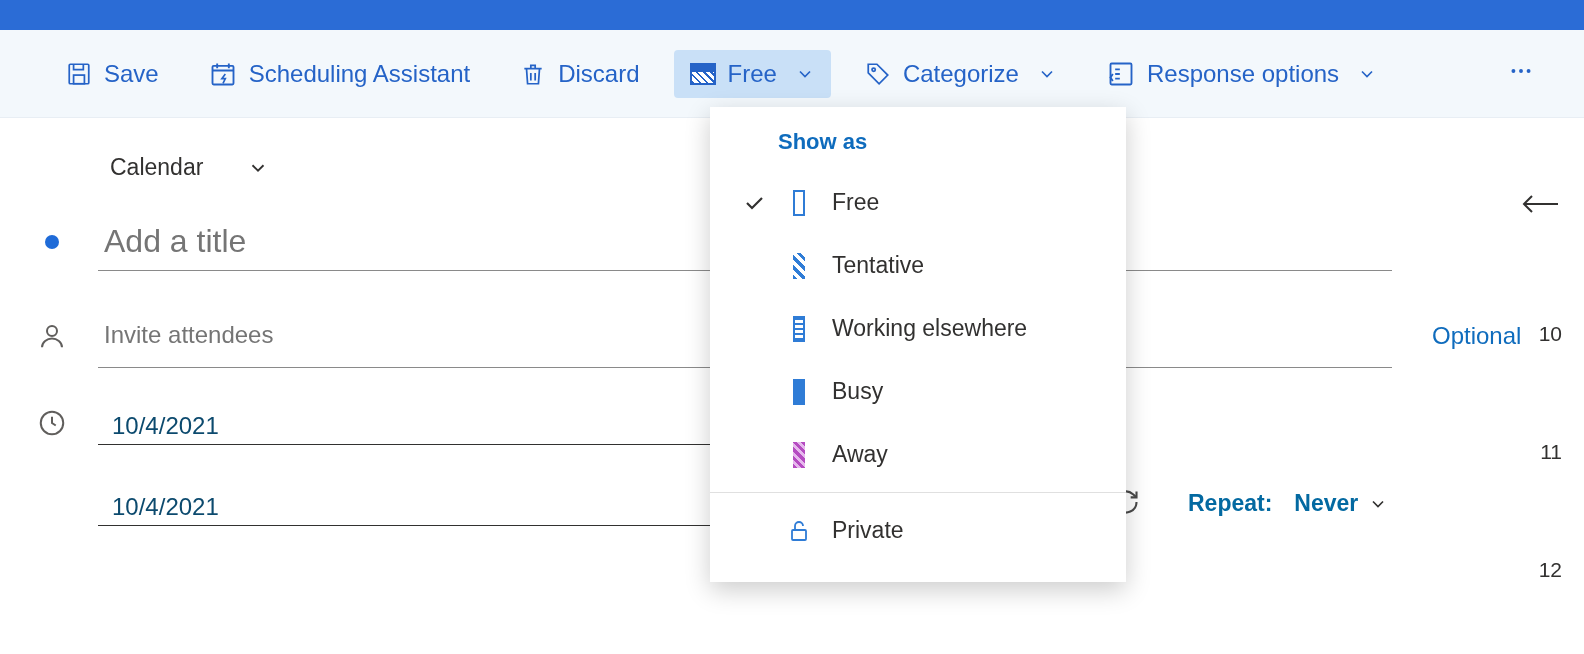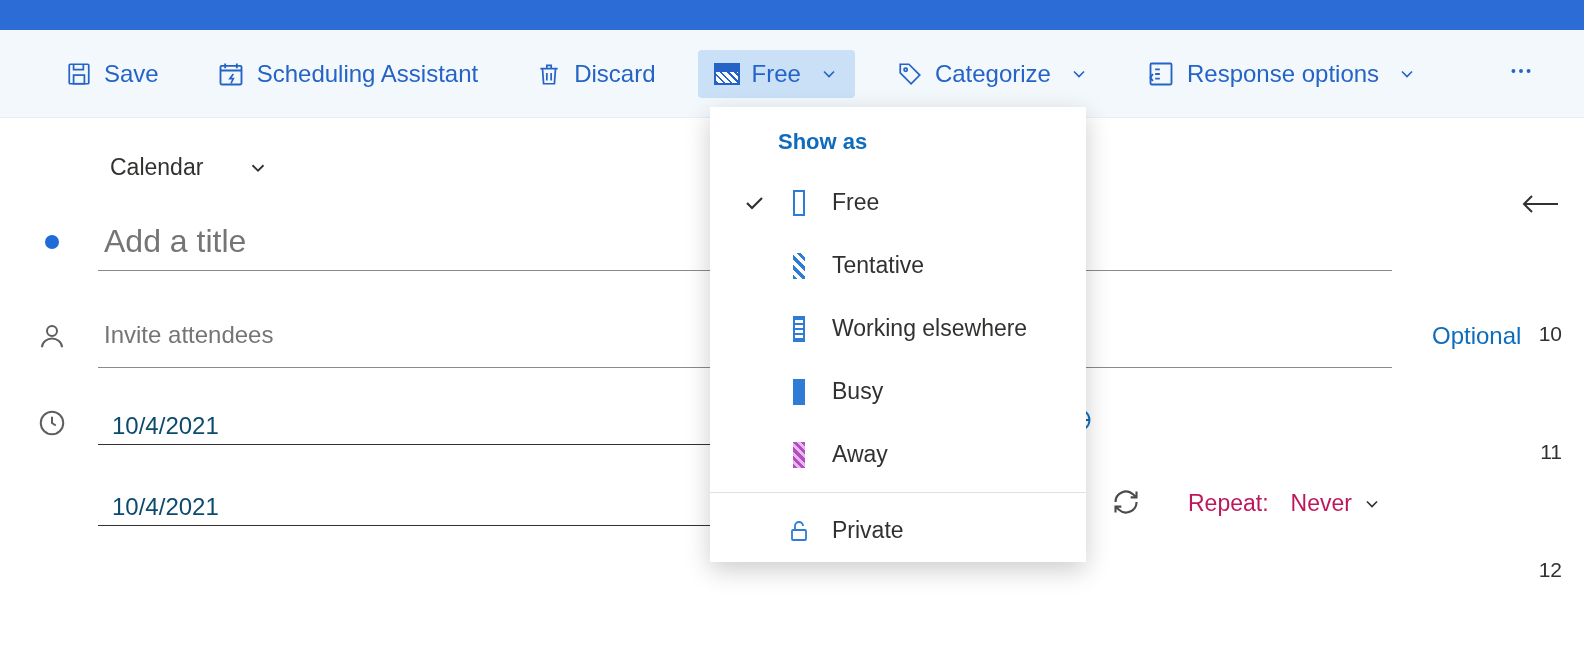--- a/index.html
+++ b/index.html
@@ -14,21 +14,21 @@
     .top-bar {
       height: 30px;
       background: #2b6cd6;
     }
     .toolbar {
       height: 88px;
       background: #f3f8fc;
       display: flex;
       align-items: center;
       padding: 0 50px 0 50px;
-      gap: 26px;
+      gap: 18px;
       border-bottom: 1px solid #e8eef4;
       position: relative;
     }
     .tool-btn {
       display: flex;
       align-items: center;
       gap: 12px;
       color: #2563c7;
       font-size: 24px;
       cursor: pointer;
@@ -50,25 +50,25 @@
       font-size: 24px;
       cursor: pointer;
       padding: 10px;
     }
 
     
     .dropdown {
       position: absolute;
       top: 107px;
       left: 710px;
-      width: 376px;
+      width: 416px;
       background: #fff;
       box-shadow: 0 8px 24px rgba(0,0,0,0.2);
       z-index: 100;
-      padding-bottom: 0;
+      padding-bottom: 20px;
     }
     .dropdown-header {
       color: #0f6cbd;
       font-size: 22px;
       font-weight: 600;
       padding: 22px 0 16px 68px;
     }
     .dropdown-item {
       display: flex;
       align-items: center;
@@ -180,22 +180,23 @@
       width: 72px; height: 34px; border: 2px solid #5a5a5a; border-radius: 17px;
       position: relative; cursor: pointer;
     }
     .toggle .knob {
       width: 22px; height: 22px; background: #5a5a5a; border-radius: 50%;
       position: absolute; top: 4px; left: 5px;
     }
     .tz-icon { color: #0f6cbd; margin-left: 20px; cursor: pointer; }
 
     .repeat-wrap {
-      display: flex; align-items: center; gap: 10px; font-size: 23px; color: #be185d;
+      display: flex; align-items: center; gap: 10px; font-size: 23px; color: #0369a1;
       margin-left: 20px;
+      font-weight: bold;
     }
     .repeat-val { display: flex; align-items: center; gap: 10px; cursor: pointer; margin-left: 12px; }
     .refresh-icon { color: #4a4a4a; margin-left: 14px; margin-right: 4px; cursor: pointer; }
 
     
     .timeline-marks {
       position: absolute;
       right: 22px;
       top: 192px;
       font-size: 21px;

